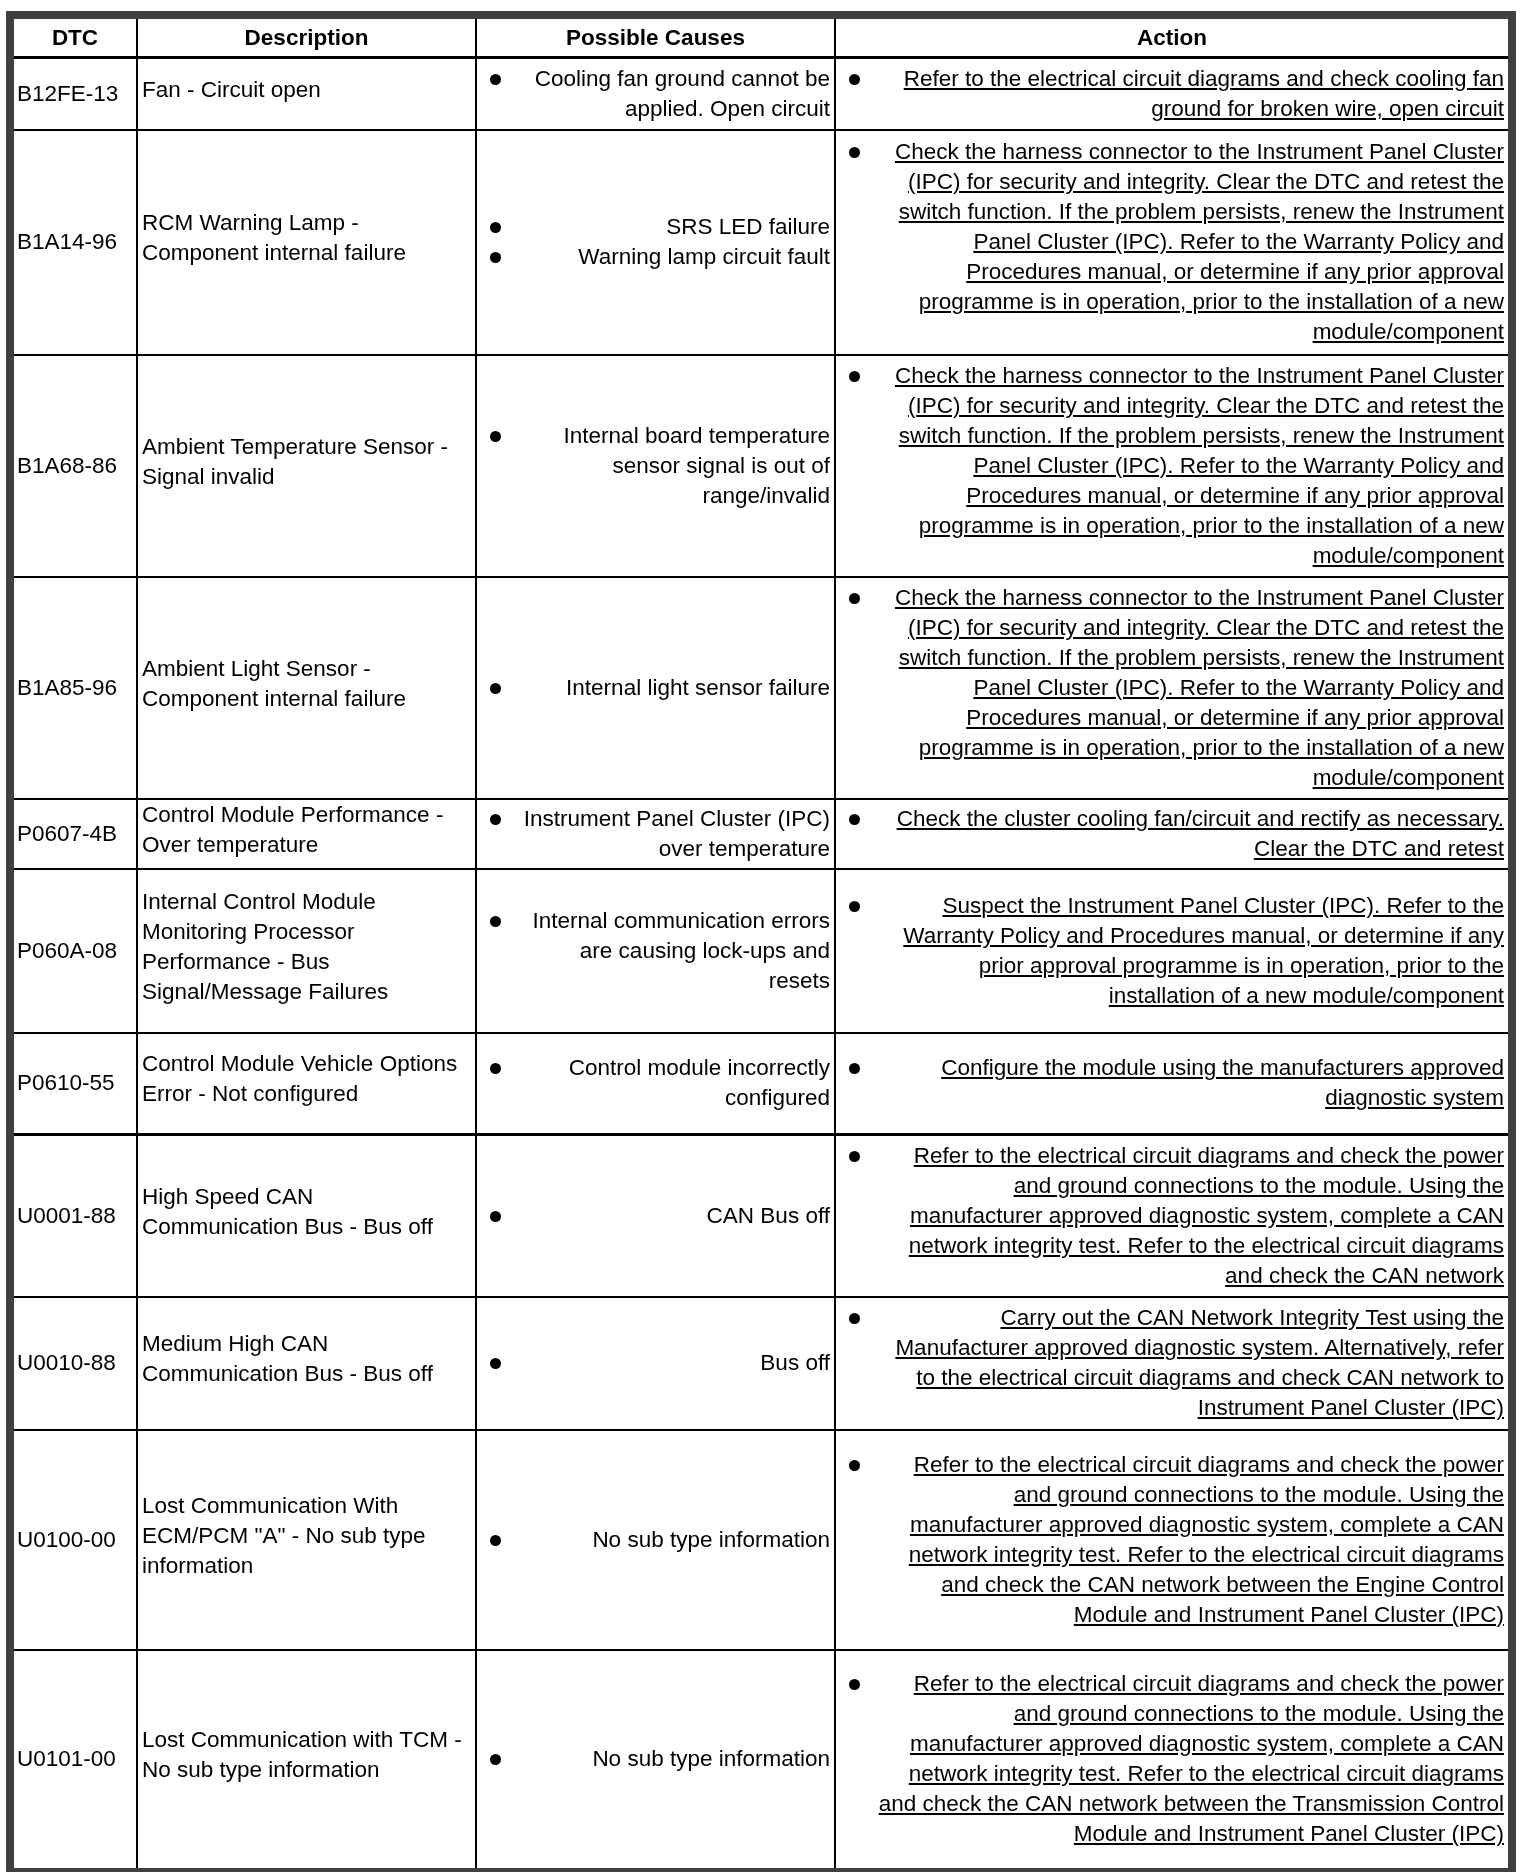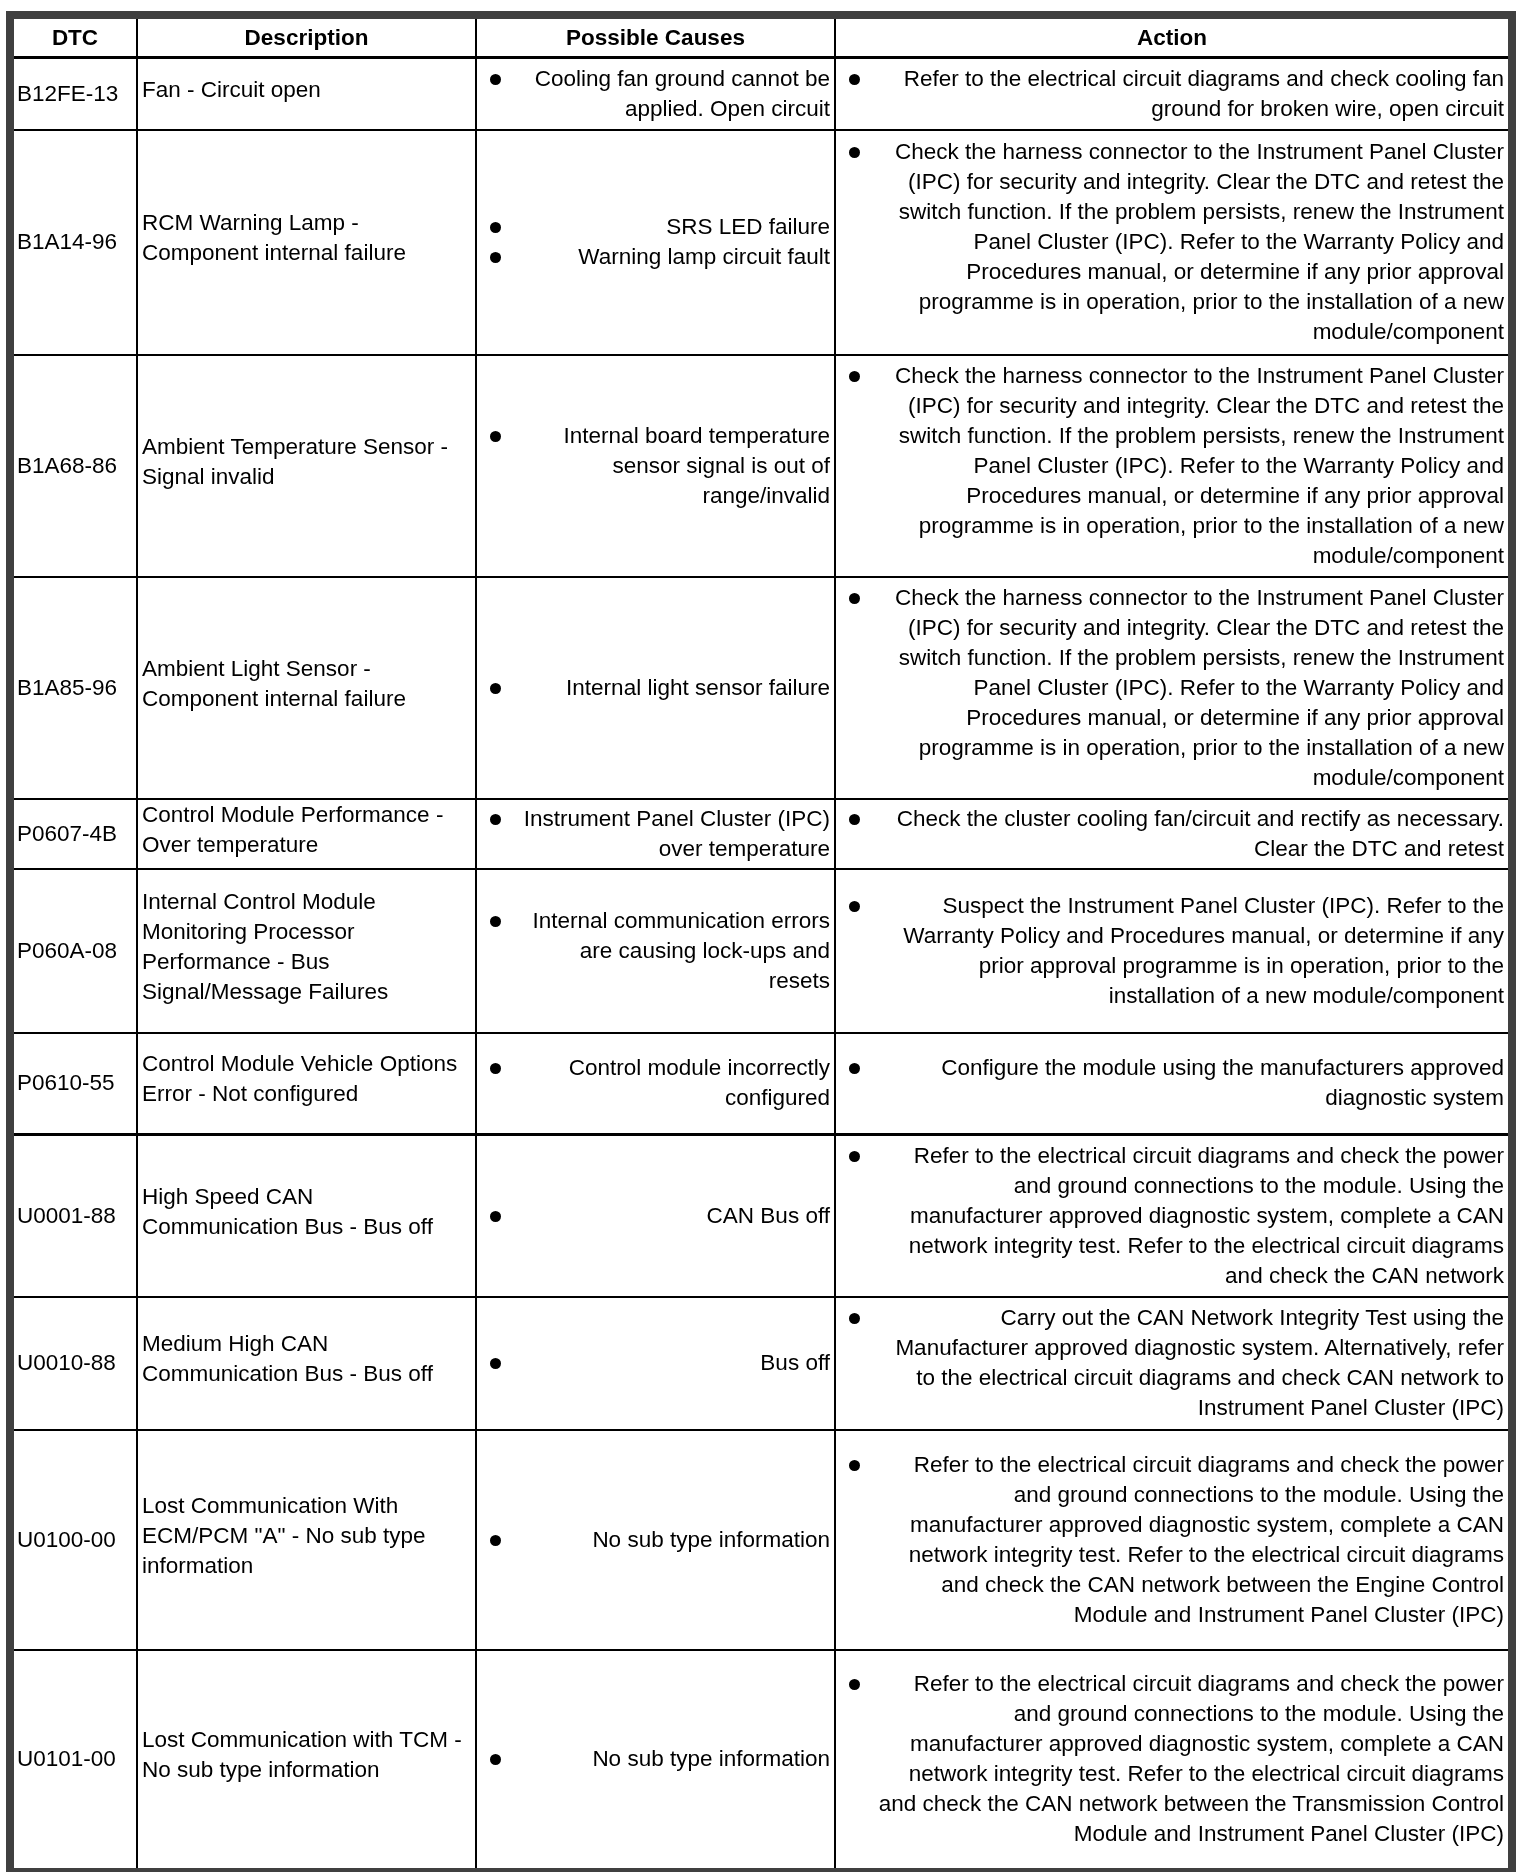--- a/index.html
+++ b/index.html
@@ -12,21 +12,21 @@
   table.dtc col.c-desc { width: 339px; }
   table.dtc col.c-cause { width: 359px; }
   table.dtc col.c-action { width: 677px; }
   table.dtc th, table.dtc td { border: 2px solid #000; vertical-align: middle;
               font-size: 22.5px; line-height: 30px; }
   table.dtc th { font-weight: bold; text-align: center; height: 37px; padding: 0; }
   table.dtc thead tr th { border-bottom: 3px solid #000; }
   td.dtc-code { text-align: left; padding: 0 8px 0 3px; white-space: nowrap; }
   td.desc { padding: 0 4px 8px 4px; }
   td.cause { padding: 0 4px 0 6px; }
-  td.action { padding: 0 4px 0 6px; vertical-align: top; }
+  td.action { padding: 0 4px 0 6px; vertical-align: top; text-decoration: underline; }
   td.action.mid { vertical-align: middle; }
   ul.blist { list-style: none; margin: 0; padding: 0; text-align: right; }
   ul.blist li { position: relative; padding-left: 34px; }
   ul.blist li .bullet { position: absolute; left: 7px; top: 10px; width: 11px; height: 11px;
                         border-radius: 50%; background: #000; }
   tr.thick-bottom td { border-bottom: 3px solid #000; }
 </style>
 </head>
 <body>
 

